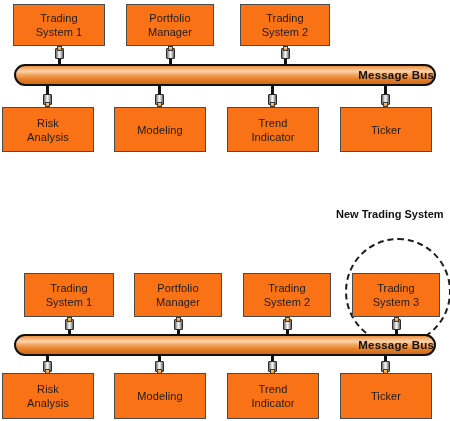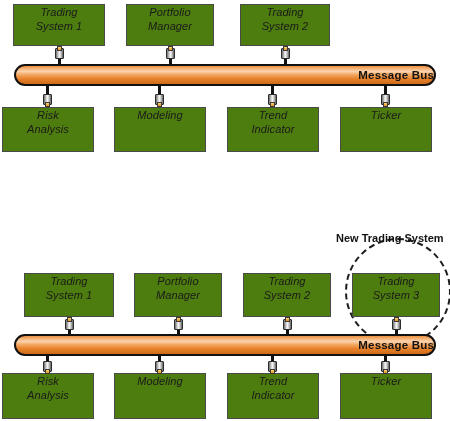--- a/index.html
+++ b/index.html
@@ -16,32 +16,31 @@
     width: 450px;
     height: 421px;
     background: #ffffff;
     overflow: hidden;
   }
 
   
   .node {
     position: absolute;
     box-sizing: border-box;
-    background: #4d7c0f;
+    background: #f97316;
     border: 1.5px solid #4a4a4a;
     display: flex;
-    align-items: flex-start;
+    align-items: center;
     justify-content: center;
     text-align: center;
     font-size: 11px;
     line-height: 14px;
     color: #1a1a1a;
     letter-spacing: 0.1px;
     z-index: 6;
-    font-style: italic;
   }
   .node span { display: block; white-space: pre-line; }
 
   
   .bus {
     position: absolute;
     box-sizing: border-box;
     border-radius: 999px;
     border: 2.5px solid #111111;
     background:
@@ -190,21 +189,21 @@
     <span>Modeling</span>
   </div>
   <div class="node" style="left:227px; top:107px; width:92px; height:45px;">
     <span>Trend
 Indicator</span>
   </div>
   <div class="node" style="left:340px; top:107px; width:92px; height:45px;">
     <span>Ticker</span>
   </div>
 
-  <div class="highlight-label" style="left:336px; top:232px;">New Trading System</div>
+  <div class="highlight-label" style="left:336px; top:208px;">New Trading System</div>
   <div class="highlight-circle" style="left:345px; top:238px; width:106px; height:107px;"></div>
 
   <div class="node" style="left:24px; top:273px; width:90px; height:44px;">
     <span>Trading
 System 1</span>
   </div>
   <div class="node" style="left:134px; top:273px; width:88px; height:44px;">
     <span>Portfolio
 Manager</span>
   </div>

